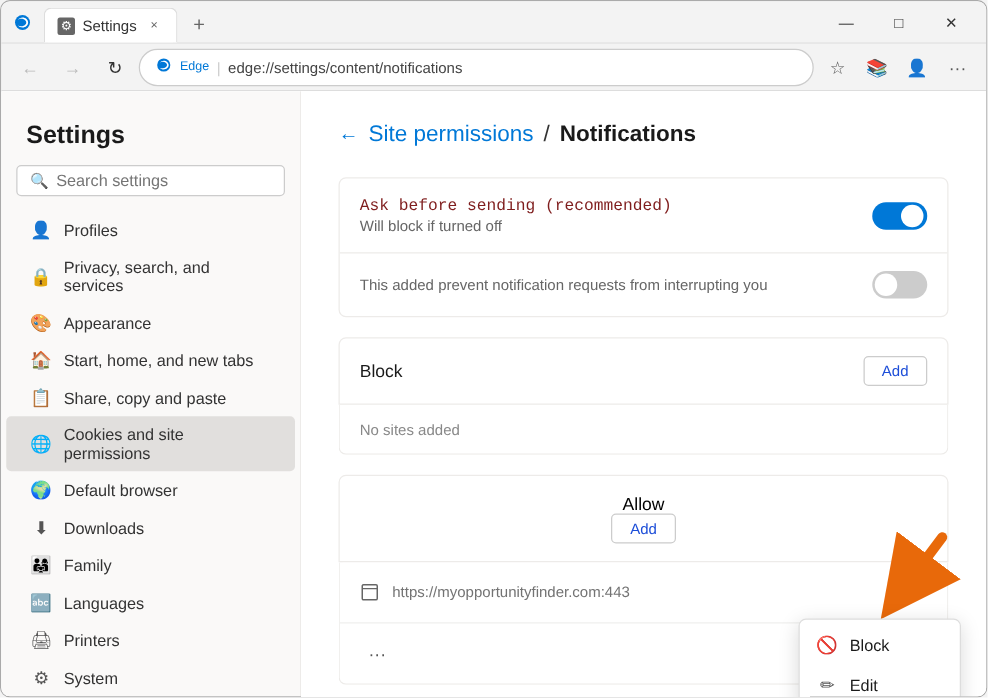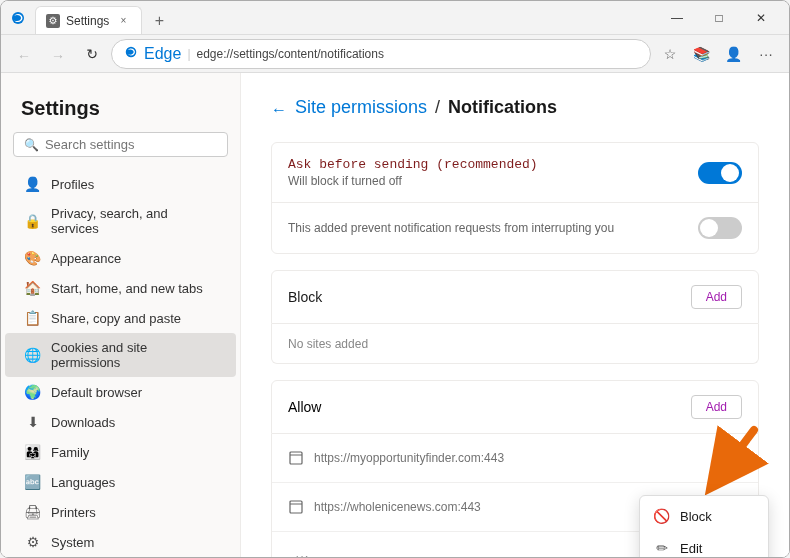--- a/index.html
+++ b/index.html
@@ -57,26 +57,26 @@
     .toggle { width: 44px; height: 22px; border-radius: 11px; cursor: pointer; position: relative; flex-shrink: 0; }
     .toggle.on { background: #0078d7; }
     .toggle.off { background: #ccc; }
     .toggle-thumb { width: 18px; height: 18px; background: #fff; border-radius: 50%; position: absolute; top: 2px; transition: left 0.2s; }
     .toggle.on .toggle-thumb { left: 23px; }
     .toggle.off .toggle-thumb { left: 2px; }
 
     .block-section { margin-bottom: 16px; }
     .block-header { display: flex; align-items: center; padding: 14px 16px; border: 1px solid #edebe9; border-radius: 6px 6px 0 0; background: #fff; }
     .block-title { font-size: 14px; font-weight: 500; flex: 1; color: #1a1a1a; }
-    .add-btn { background: #fff; border: 1px solid #ccc; border-radius: 4px; padding: 4px 14px; font-size: 12px; cursor: pointer; color: #a21caf; }
+    .add-btn { background: #fff; border: 1px solid #ccc; border-radius: 4px; padding: 4px 14px; font-size: 12px; cursor: pointer; color: #1d4ed8; }
     .block-body { border: 1px solid #edebe9; border-top: none; border-radius: 0 0 6px 6px; padding: 12px 16px; }
     .no-sites { font-size: 12px; color: #888; }
 
     .allow-section { position: relative; }
-    .allow-header { display: flex; align-items: center; padding: 14px 16px; border: 1px solid #edebe9; border-radius: 6px 6px 0 0; background: #fff; }
+    .allow-header { display: flex; align-items: center; padding: 14px 16px; border: 1px solid #edebe9; border-radius: 6px 6px 0 0; background: #fff; flex-direction: column; }
     .allow-title { font-size: 14px; font-weight: 500; flex: 1; }
     .allow-body { border: 1px solid #edebe9; border-top: none; border-radius: 0 0 6px 6px; overflow: visible; }
     .site-row { display: flex; align-items: center; padding: 10px 16px; border-bottom: 1px solid #f0efee; }
     .site-row:last-child { border-bottom: none; }
     .site-icon { width: 16px; height: 16px; margin-right: 10px; display: flex; align-items: center; justify-content: center; color: #555; flex-shrink: 0; }
     .site-url { flex: 1; font-size: 12px; color: #737373; }
     .site-more-btn { width: 28px; height: 28px; display: flex; align-items: center; justify-content: center; border-radius: 4px; cursor: pointer; color: #555; font-size: 14px; }
 
     
     .context-menu { position: absolute; right: -10px; top: 115px; background: #fff; border: 1px solid #ddd; border-radius: 6px; box-shadow: 0 4px 16px rgba(0,0,0,0.15); z-index: 100; width: 130px; padding: 4px 0; }
@@ -116,21 +116,21 @@
     <div class="nav-btn disabled">←</div>
     <div class="nav-btn disabled">→</div>
     <div class="nav-btn">↻</div>
     <div class="address-bar">
       <span class="address-icon">
         <svg width="14" height="14" viewBox="0 0 16 16">
             <path d="M14 8A6 6 0 1 1 2 8a6 6 0 0 1 12 0z" fill="#0078d7"></path>
             <path d="M8 4c2.5 0 4.5 1.8 4.5 4S10.5 12 8 12c-1.5 0-2.8-.6-3.7-1.6C5 10.8 5.9 11 7 11c2.2 0 4-1.3 4-3S9.2 5 7 5c-1 0-2 .3-2.6.9C5.3 4.7 6.5 4 8 4z" fill="#fff"></path>
           </svg>
       </span>
-      <span style="color:#0078d7;font-size:16px;">Edge</span>
+      <span style="color:#0078d7;font-size:10px;">Edge</span>
       <span style="color:#ccc;">|</span>
       <span class="address-text">edge://settings/content/notifications</span>
     </div>
     <div class="toolbar-icons">
       <div class="toolbar-icon-btn">☆</div>
       <div class="toolbar-icon-btn">📚</div>
       <div class="toolbar-icon-btn">👤</div>
       <div class="toolbar-icon-btn">···</div>
     </div>
   </div>
@@ -245,30 +245,20 @@
     <span class="site-icon">
       <svg width="14" height="14" viewBox="0 0 14 14">
                     <rect x="1" y="1" width="12" height="12" rx="1" fill="none" stroke="#666" stroke-width="1.2"></rect>
                     <line x1="1" y1="4" x2="13" y2="4" stroke="#666" stroke-width="1"></line>
                   </svg>
     </span>
     <span class="site-url">https://myopportunityfinder.com:443</span>
     <span class="site-more-btn">···</span>
   </div>
               <div class="site-row">
-    <span class="site-icon">
-      <svg width="14" height="14" viewBox="0 0 14 14">
-                    <rect x="1" y="1" width="12" height="12" rx="1" fill="none" stroke="#666" stroke-width="1.2"></rect>
-                    <line x1="1" y1="4" x2="13" y2="4" stroke="#666" stroke-width="1"></line>
-                  </svg>
-    </span>
-    <span class="site-url">https://wholenicenews.com:443</span>
-    <span class="site-more-btn">···</span>
-  </div>
-              <div class="site-row">
 
     <span class="site-more-btn">···</span>
   </div>
             </div>
         </div>
 
         <div class="context-menu">
           <div class="context-menu-item">
             <span class="context-menu-icon">🚫</span>
             <span>Block</span>

